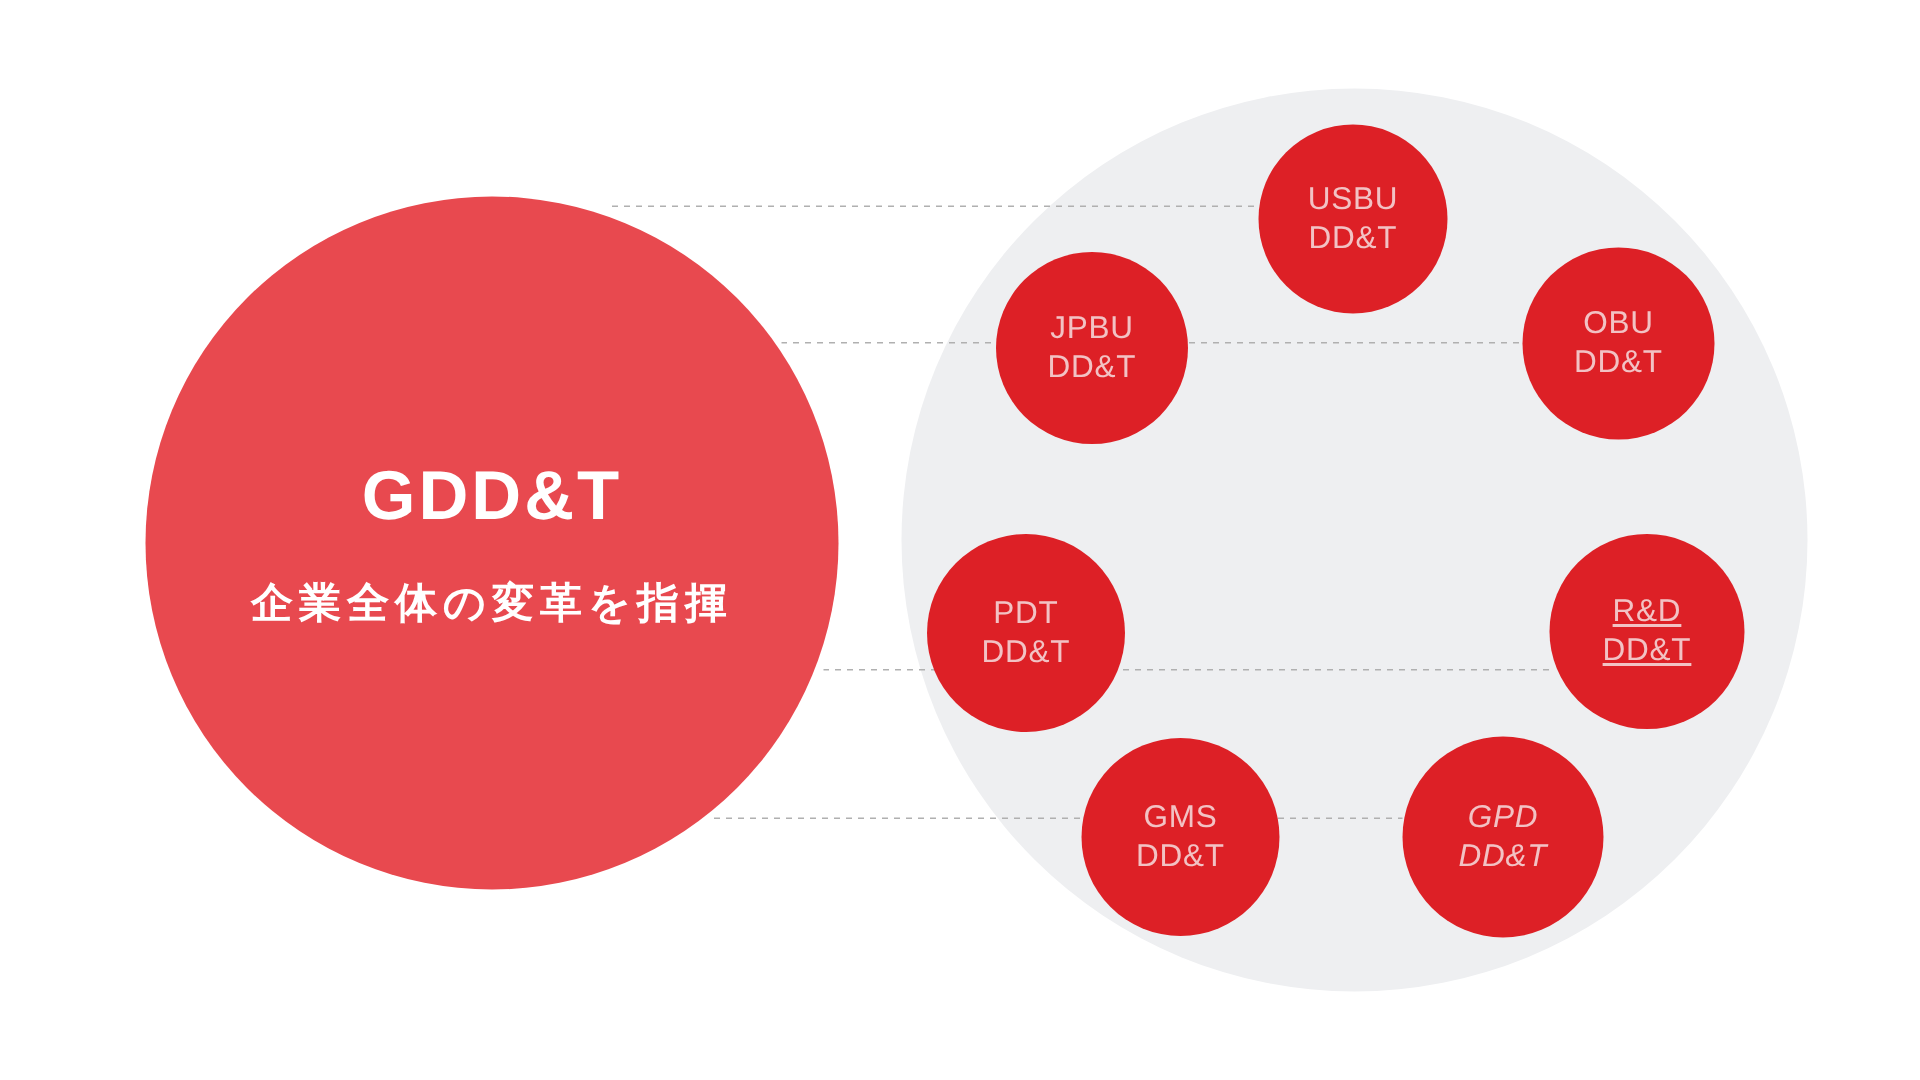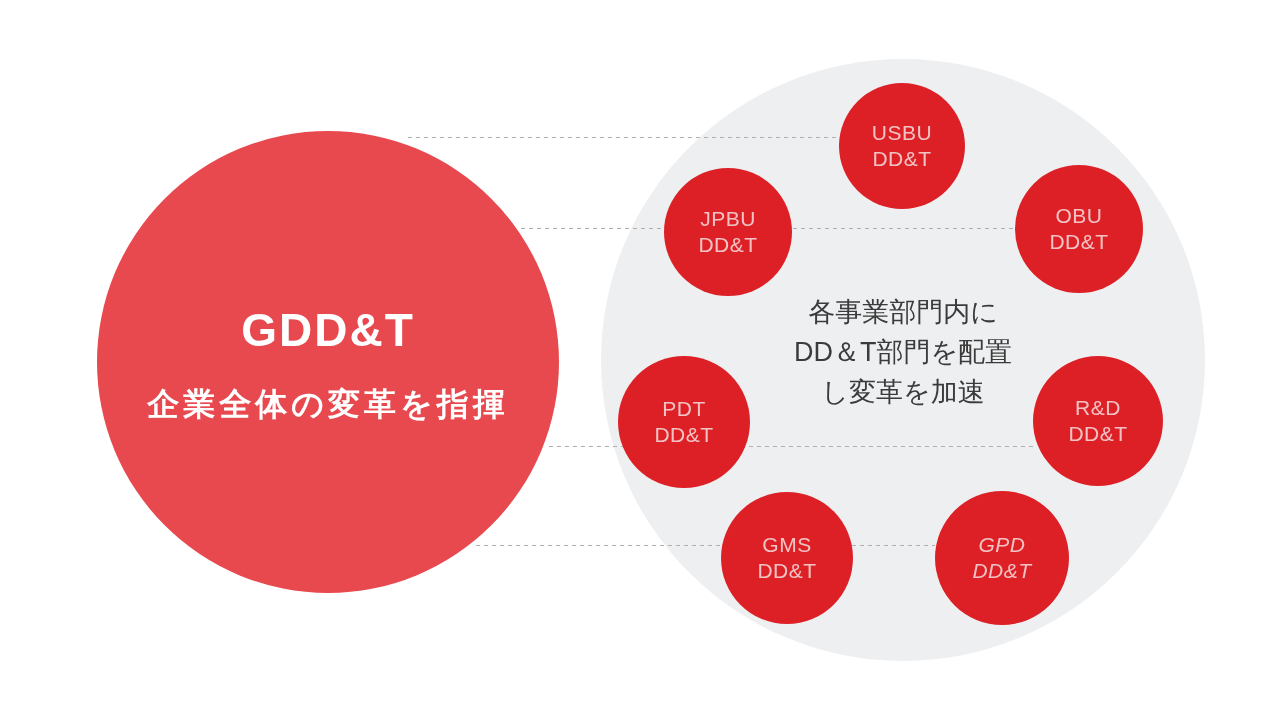--- a/index.html
+++ b/index.html
@@ -56,21 +56,21 @@
     font-size: 46px;
     font-weight: 800;
     letter-spacing: 2px;
     margin-top: 26px;
   }
   .big-sub {
     position: absolute;
     left: 0; right: 0; top: 252px;
     text-align: center;
     color: #ffffff;
-    font-size: 32px;
+    font-size: 28px;
     font-weight: 700;
     letter-spacing: 4px;
   }
 
   
   .unit {
     position: absolute;
     border-radius: 50%;
     background: #DD2026;
     z-index: 3;
@@ -80,21 +80,21 @@
     text-align: center;
     color: #F2C2C4;
     font-size: 21px;
     line-height: 26px;
     letter-spacing: 0.5px;
   }
   .u-usbu { left: 839px;  top: 83px;  width: 126px; height: 126px; }
   .u-obu  { left: 1015px; top: 165px; width: 128px; height: 128px; }
   .u-jpbu { left: 664px;  top: 168px; width: 128px; height: 128px; }
   .u-pdt  { left: 618px;  top: 356px; width: 132px; height: 132px; }
-  .u-rd   { left: 1033px; top: 356px; width: 130px; height: 130px; }
+  .u-rd   { left: 1033px; top: 356px; width: 130px; height: 130px; text-decoration: underline; }
   .u-gms  { left: 721px;  top: 492px; width: 132px; height: 132px; }
   .u-gpd  { left: 935px;  top: 491px; width: 134px; height: 134px; font-style: italic; }
 
   
   .ellipse-caption {
     position: absolute;
     left: 703px; top: 292px;
     width: 400px;
     z-index: 4;
     text-align: center;
@@ -142,17 +142,14 @@
   </div>
   <div class="unit u-gms">
     <span class="pre">GMS
 DD&amp;T</span>
   </div>
   <div class="unit u-gpd">
     <span class="pre">GPD
 DD&amp;T</span>
   </div>
 
-  <div class="ellipse-caption pre">各事業部門内に
-DD＆T部門を配置
-し変革を加速</div>
 
 </div>
 
 </body></html>

